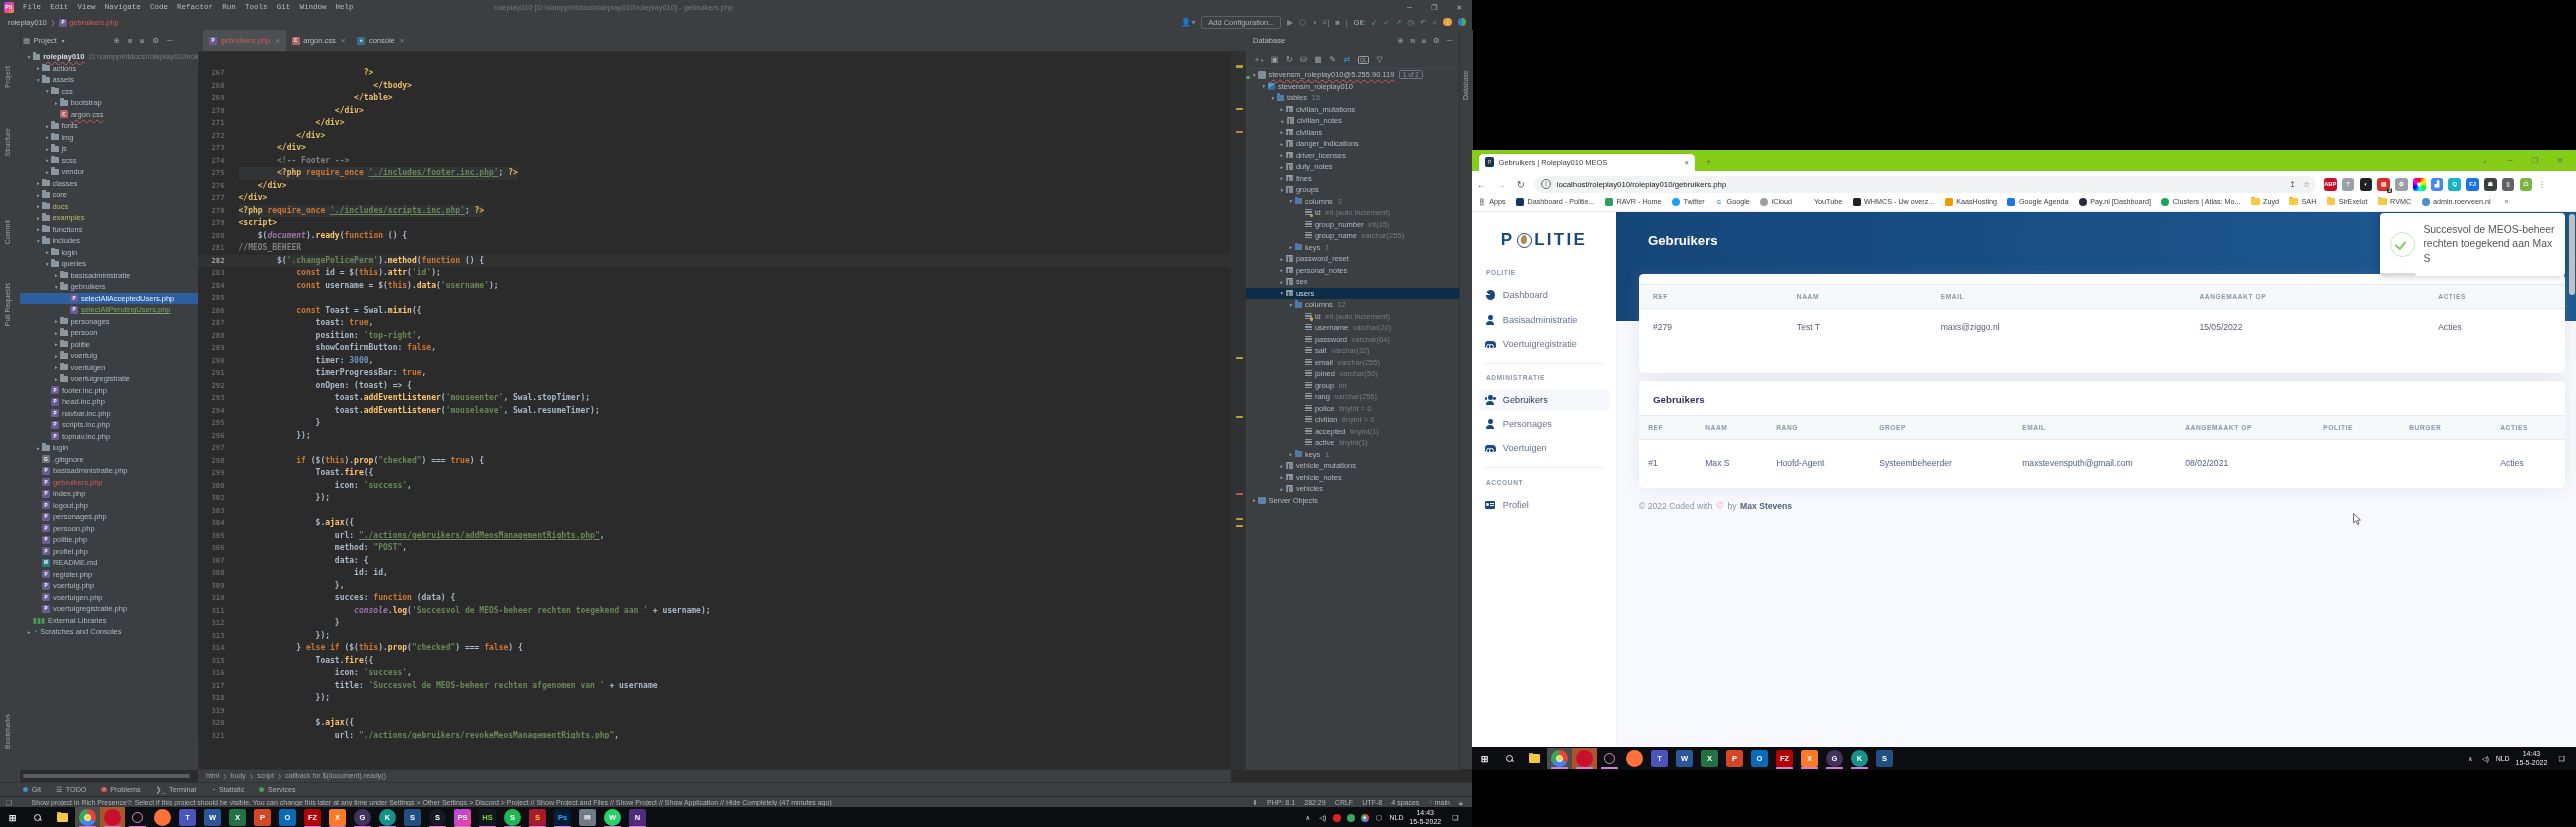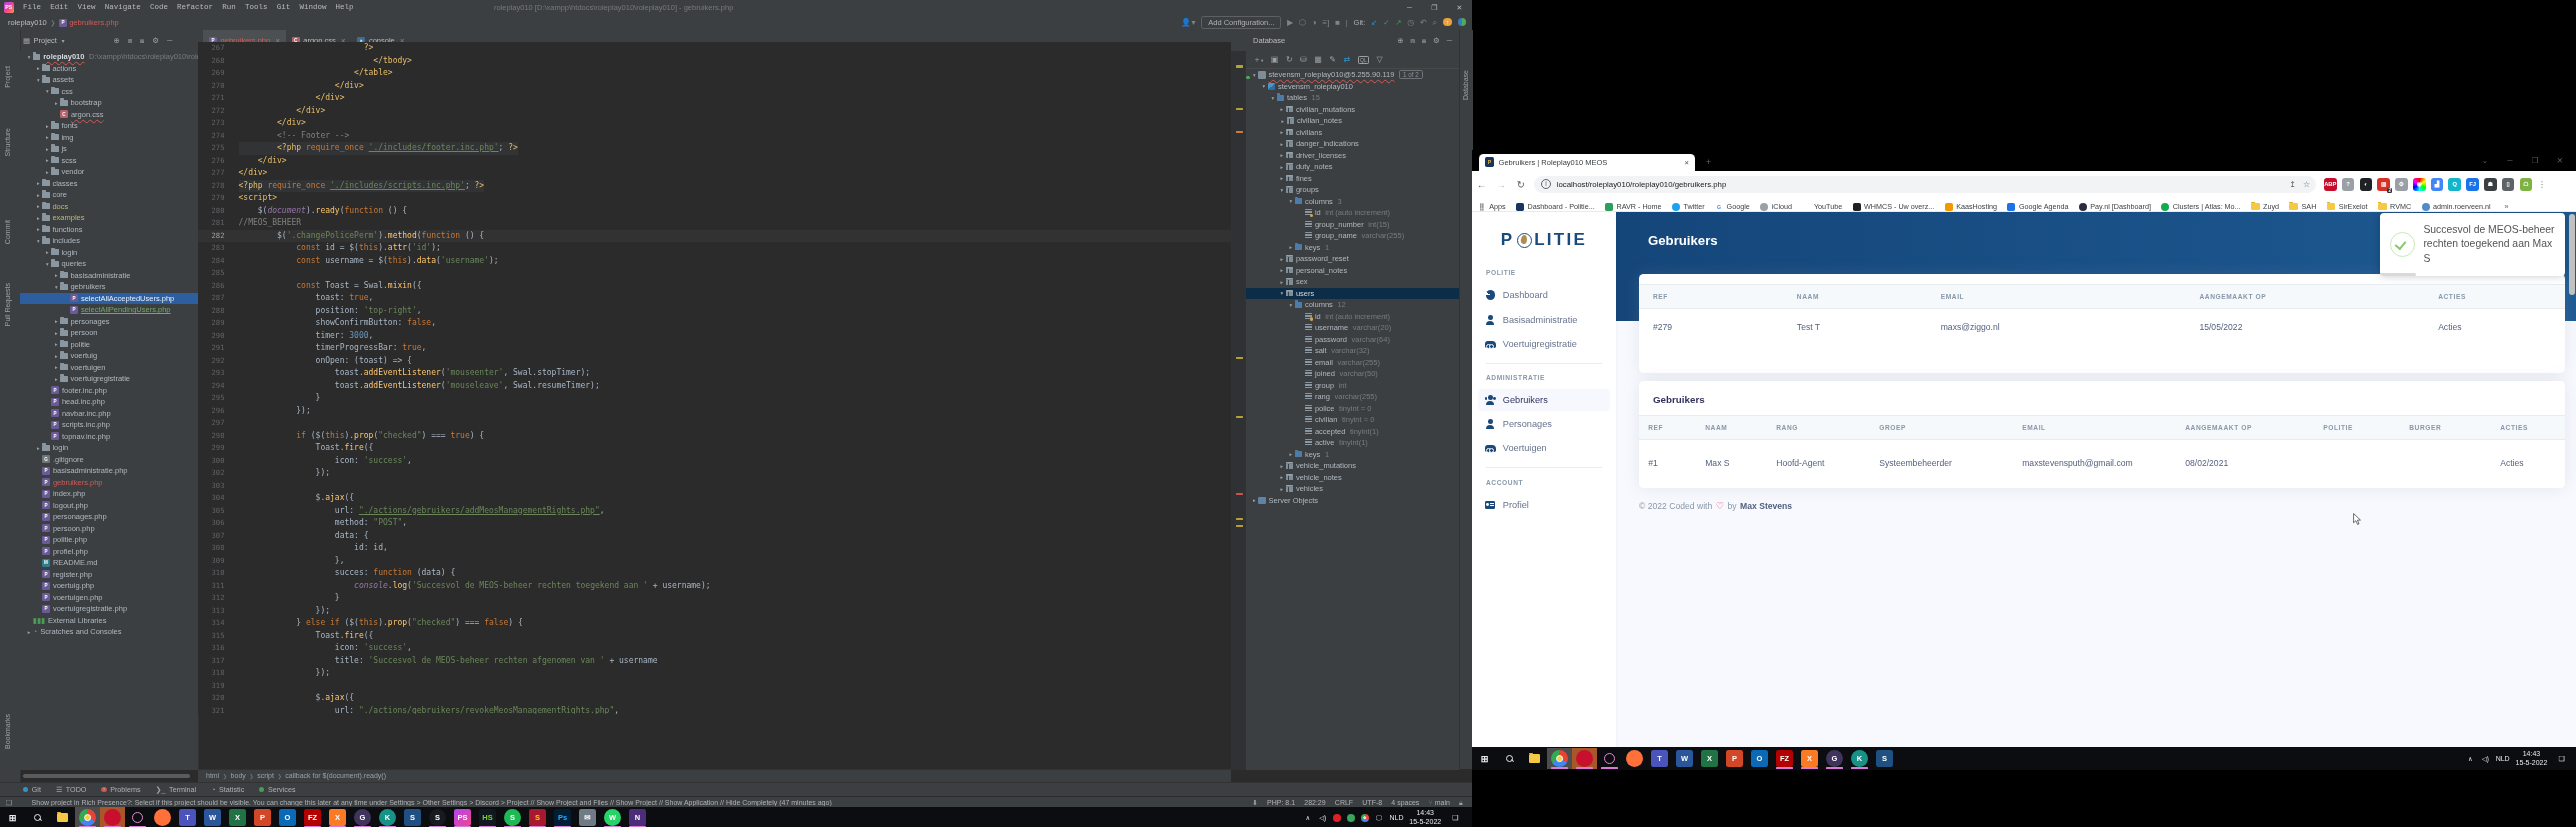--- a/index.html
+++ b/index.html
@@ -39,21 +39,21 @@
   .trow.sel{background:#2d5fa0;color:#e8eff7;}
   .trow .chev{width:7.5px;color:#9da0a3;font-size:5.2px;text-align:center;flex:none;}
   .mfold{width:7.5px;height:5.8px;background:#8a97a0;border-radius:0.6px;position:relative;flex:none;margin-right:2.9px;}
   .mfold:before{content:"";position:absolute;left:0;top:-1.7px;width:3.5px;height:1.7px;background:inherit;border-radius:0.6px 0.6px 0 0;}
   .mfold.blue{background:#4e7ca6;}
   .tname.yellow{color:#bdb76b;} .tname.green{color:#76a765;text-decoration:underline;} .tname.red{color:#cf5b56;}
   .tname.err{text-decoration:underline wavy #cf5b56;text-underline-offset:1.7px;text-decoration-thickness:0.6px;}
   .tmeta{color:#787c80;margin-left:4.6px;}
   .hscroll{position:absolute;left:23px;top:774px;width:167px;height:3.5px;background:#595b5d;border-radius:1.7px;}
   
-  .editor{left:198px;top:42px;width:1033px;height:672px;background:#2b2b2b;overflow:hidden;}
+  .editor{left:198px;top:67px;width:1033px;height:672px;background:#2b2b2b;overflow:hidden;font-weight:bold;}
   .cl{height:12.5px;line-height:12.5px;white-space:pre;font-family:"DejaVu Sans Mono",monospace;font-size:8px;display:flex;}
   .cl .ln{width:26.5px;text-align:right;color:#606366;font-size:7.2px;flex:none;padding-right:14px;}
   .cl.cur{background:#323232;} .cl.cur .ln{color:#a4a3a3;}
   .cl.php .code{background:rgba(94,108,121,.14);}
   .cd{color:#a9b7c6;} .ct{color:#e8bf6a;} .ck{color:#cc7832;} .cs{color:#6a8759;} .cn{color:#6897bb;}
   .cc{color:#808080;} .cf{color:#ffc66d;} .cv{color:#9876aa;font-style:italic;}
   .csu{color:#6a8759;text-decoration:underline;}
   .edcrumbs{left:198px;top:769px;width:1033px;height:12.6px;background:#3c3f41;border-top:0.6px solid #323232;display:flex;align-items:center;font-size:7px;color:#9da0a3;gap:3.5px;padding-left:8px;box-sizing:border-box;}
   .stripe{left:1231px;top:51px;width:14.4px;height:719px;background:#2f3133;border-left:0.6px solid #323232;}
   .smark{position:absolute;left:3.5px;width:7px;height:2.3px;border-radius:0.6px;}
@@ -96,37 +96,37 @@
   .search-ico:before{content:"";position:absolute;left:0;top:0;width:5.2px;height:5.2px;border:1.2px solid #e8eaed;border-radius:50%;}
   .search-ico:after{content:"";position:absolute;left:5.8px;top:5.8px;width:2.9px;height:1.2px;background:#e8eaed;transform:rotate(45deg);}
   .folder-ico{width:11.5px;height:8.6px;background:#f6c944;border-radius:1.2px;position:relative;}
   .folder-ico:before{content:"";position:absolute;top:-1.7px;left:0;width:4.6px;height:1.7px;background:#e3b32a;border-radius:0.6px 0.6px 0 0;}
   .tray{position:absolute;display:flex;align-items:center;gap:5.8px;color:#e8eaed;font-size:7px;}
   .trayico{width:9.2px;height:9.2px;display:flex;align-items:center;justify-content:center;font-size:6.3px;color:#e8eaed;}
   .clock{text-align:center;line-height:1.25;font-size:7px;color:#e8eaed;}
   .notif{width:17px;height:17px;display:flex;align-items:center;justify-content:center;color:#e8eaed;}
   
   .browser{position:absolute;left:1472px;top:150px;width:1104px;height:598px;background:#fff;}
-  .tabstrip{position:absolute;left:0;top:0;width:1104px;height:33px;background:#000000;}
+  .tabstrip{position:absolute;left:0;top:0;width:1104px;height:33px;background:#84cc16;}
   .btab{position:absolute;left:7px;top:3.5px;width:216px;height:17px;background:#fff;border-radius:4.6px 4.6px 0 0;display:flex;align-items:center;padding:0 5.8px;box-sizing:border-box;font-size:7.5px;color:#3c4043;}
   .favicon{width:9.2px;height:9.2px;border-radius:1.7px;background:#16355f;color:#e4b63d;font-size:5.2px;font-weight:bold;display:flex;align-items:center;justify-content:center;margin-right:4.6px;}
   .newtab{position:absolute;left:229px;top:4.6px;width:15px;height:15px;text-align:center;line-height:15px;color:#5f6368;font-size:9.2px;border-radius:50%;}
   .cwinbtns{position:absolute;right:3.5px;top:0;height:21px;display:flex;align-items:center;color:#5f6368;}
   .cwinbtns span{width:25px;text-align:center;font-size:7.5px;}
   .toolbar{position:absolute;left:0;top:21px;width:1104px;height:26.5px;background:#fff;display:flex;align-items:center;}
   .navbtn{color:#5f6368;font-size:9.8px;width:19.5px;text-align:center;}
   .navbtn.dis{color:#b6b9bd;}
   .omnibox{margin-left:3.5px;width:782px;height:17px;background:#f1f3f4;border-radius:8.6px;display:flex;align-items:center;padding:0 7px;box-sizing:border-box;font-size:7.8px;color:#202124;position:relative;}
   .omni-i{color:#5f6368;font-size:7px;margin-right:5.8px;border:0.6px solid #5f6368;border-radius:50%;width:8px;height:8px;line-height:7.5px;text-align:center;flex:none;}
   .omni-right{position:absolute;right:5.8px;display:flex;gap:7px;color:#5f6368;font-size:8px;}
   .extrow{display:flex;align-items:center;gap:5.2px;margin-left:8px;}
   .ext{width:12.6px;height:12.6px;border-radius:2.9px;display:flex;align-items:center;justify-content:center;font-size:5.8px;font-weight:bold;color:#fff;position:relative;}
   .badge2{position:absolute;right:-2.3px;bottom:-2.3px;background:#333;color:#fff;border-radius:1.2px;font-size:4.6px;padding:0 1.2px;}
   .dots3{color:#5f6368;font-size:8px;margin-left:5.8px;letter-spacing:0;}
-  .bookbar{position:absolute;left:0;top:47px;width:1104px;height:15px;background:#fff;border-bottom:0.6px solid #e8eaed;display:flex;align-items:flex-end;font-size:7.2px;color:#3c4043;padding-left:5.8px;box-sizing:border-box;}
+  .bookbar{position:absolute;left:0;top:47px;width:1104px;height:15px;background:#fff;border-bottom:0.6px solid #e8eaed;display:flex;align-items:flex-start;font-size:7.2px;color:#3c4043;padding-left:5.8px;box-sizing:border-box;}
   .bm{display:flex;align-items:center;gap:3.5px;margin-right:10.4px;white-space:nowrap;}
   .bmi{width:8px;height:8px;border-radius:1.7px;flex:none;display:flex;align-items:center;justify-content:center;font-size:5.2px;color:#fff;font-weight:bold;}
   .bmfold{width:8.6px;height:6.3px;background:#f6c944;border-radius:1.2px;position:relative;}
   .bmfold:before{content:"";position:absolute;top:-1.7px;left:0;width:3.5px;height:1.7px;background:#e3b32a;}
   
   .page{position:absolute;left:0;top:62px;width:1104px;height:536px;background:#f8f9fe;overflow:hidden;}
   .psidebar{position:absolute;left:0;top:0;width:144px;height:536px;background:#fff;box-shadow:0.6px 0 3.5px rgba(0,0,0,.06);}
   .plogo{position:absolute;left:0;top:11.5px;width:144px;height:33px;display:flex;align-items:center;justify-content:center;gap:1.2px;font-weight:bold;color:#1a4a7d;font-size:17px;letter-spacing:2.3px;}
   .flame{width:15px;height:15px;border:1.7px solid #1a4a7d;border-radius:50%;position:relative;margin:0 1.2px;box-sizing:border-box;}
   .flame:before{content:"";position:absolute;left:2.9px;top:1.2px;width:5.8px;height:8.6px;background:#b08d4f;border-radius:50% 50% 50% 50%/60% 60% 40% 40%;transform:rotate(8deg);}

